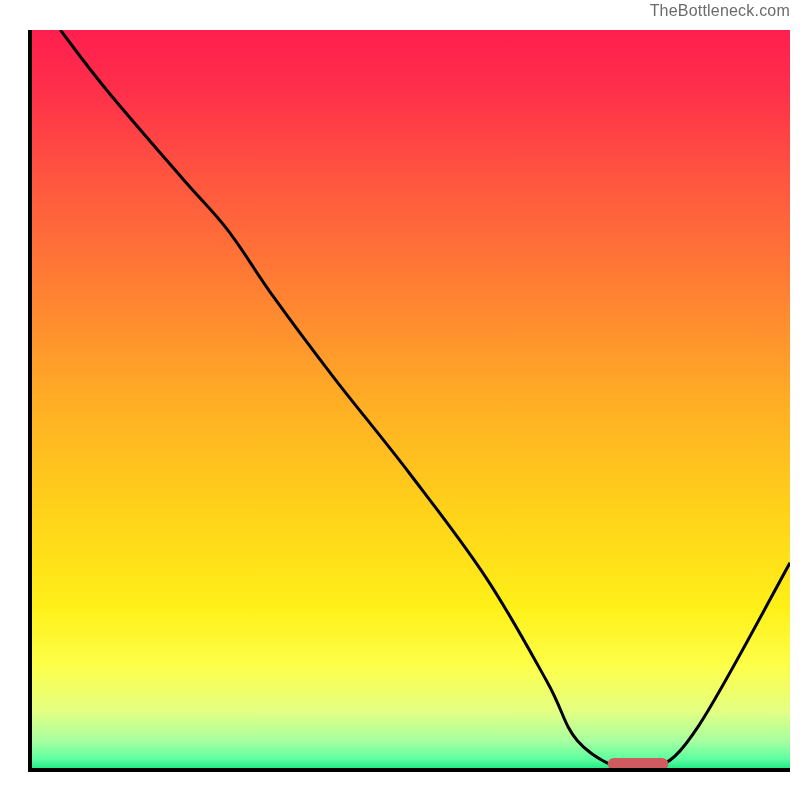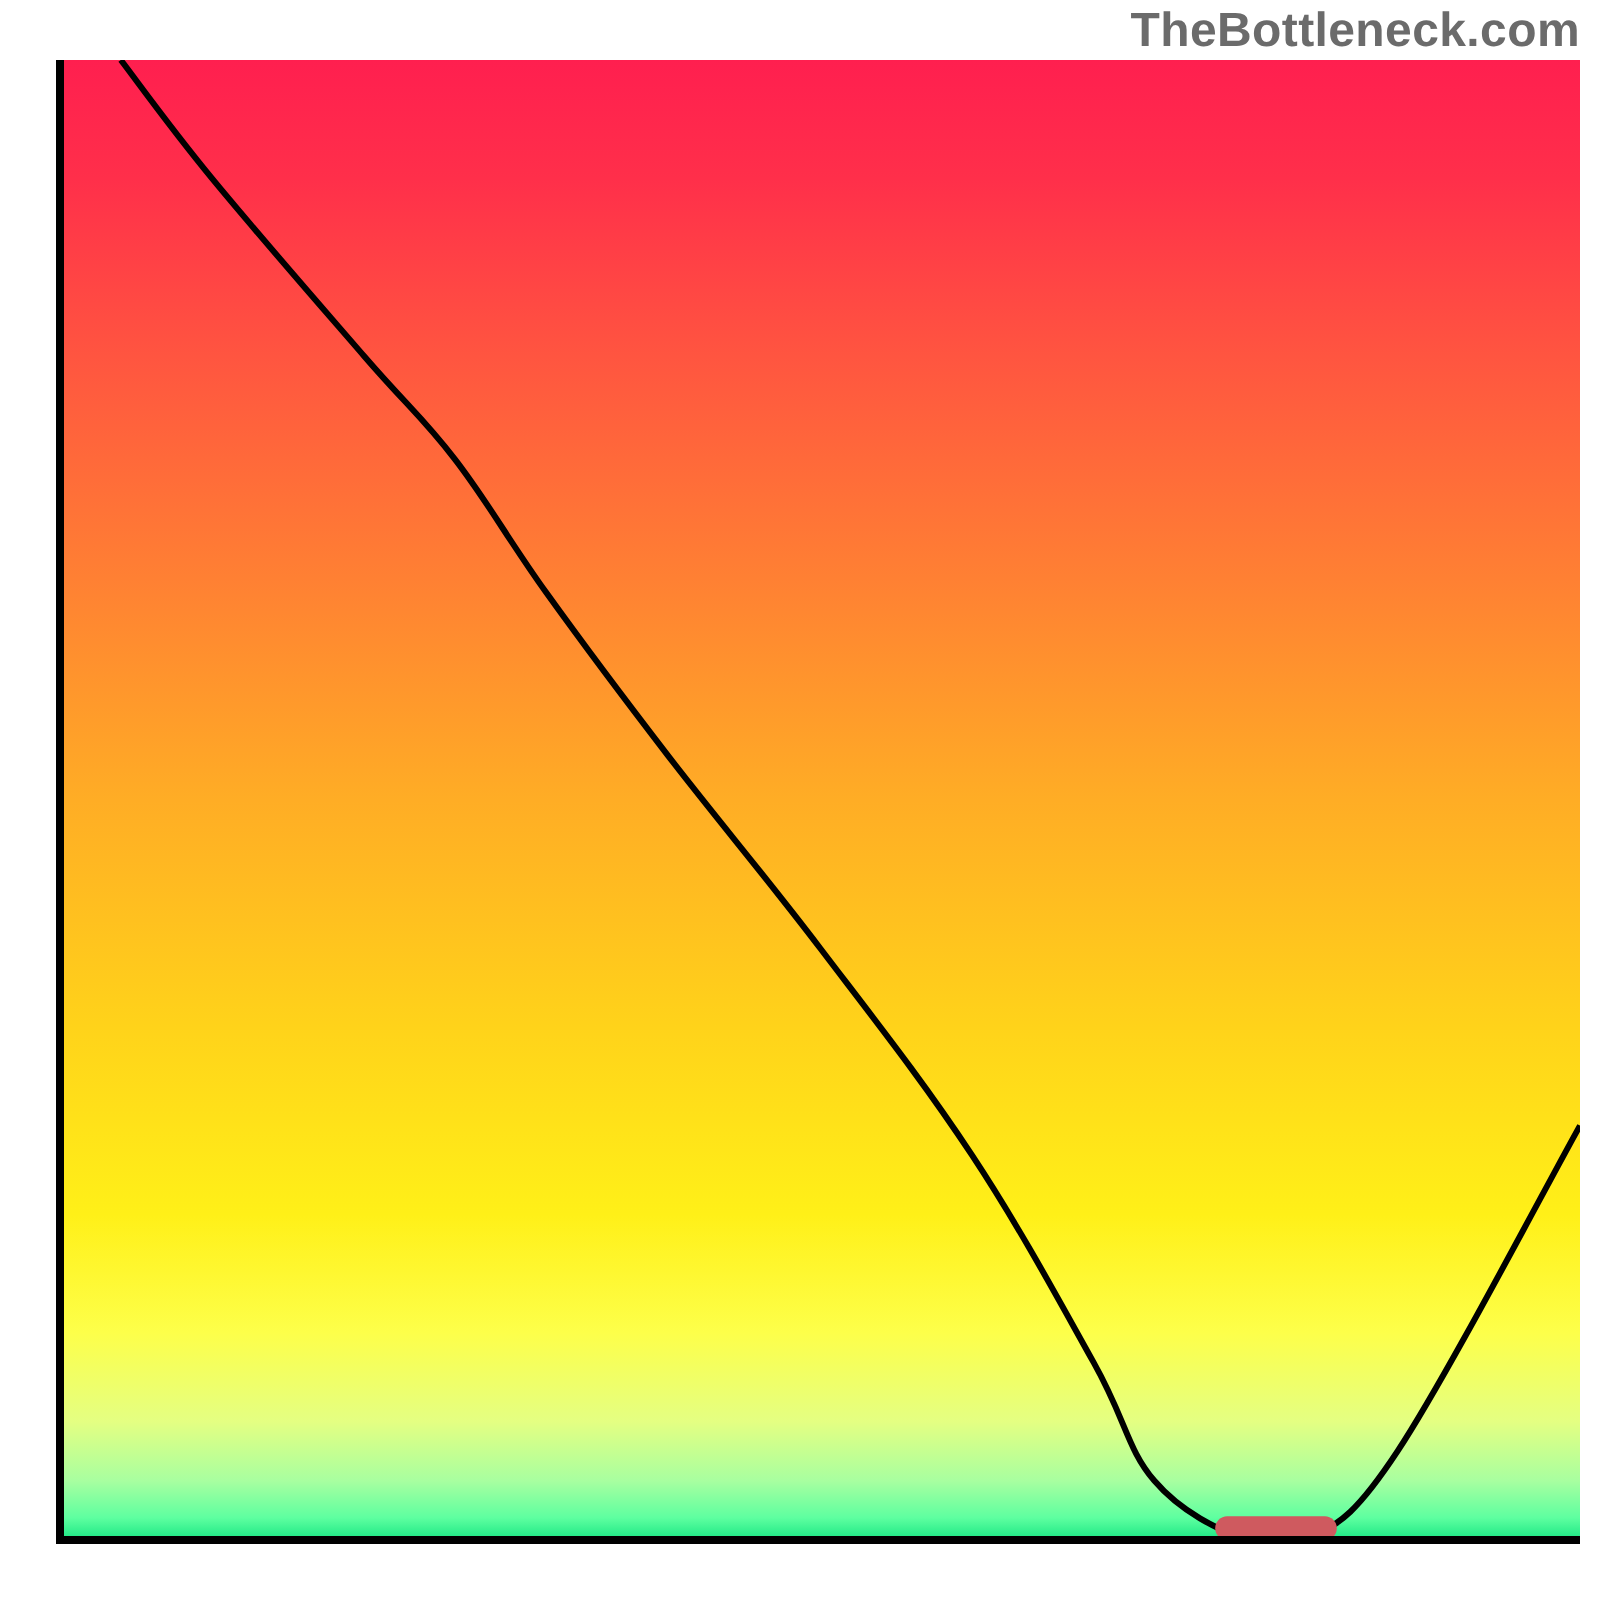--- a/index.html
+++ b/index.html
@@ -12,22 +12,22 @@
   }
   .container {
     position: relative;
     width: 800px;
     height: 800px;
   }
   .watermark {
     position: absolute;
     top: 2px;
     right: 10px;
-    font-size: 24px;
-    font-weight: bold;
+    font-size: 16px;
+    font-weight: normal;
     color: #6b6b6b;
     letter-spacing: 0.2px;
   }
   svg {
     display: block;
   }
 </style>
 </head>
 <body>
 

